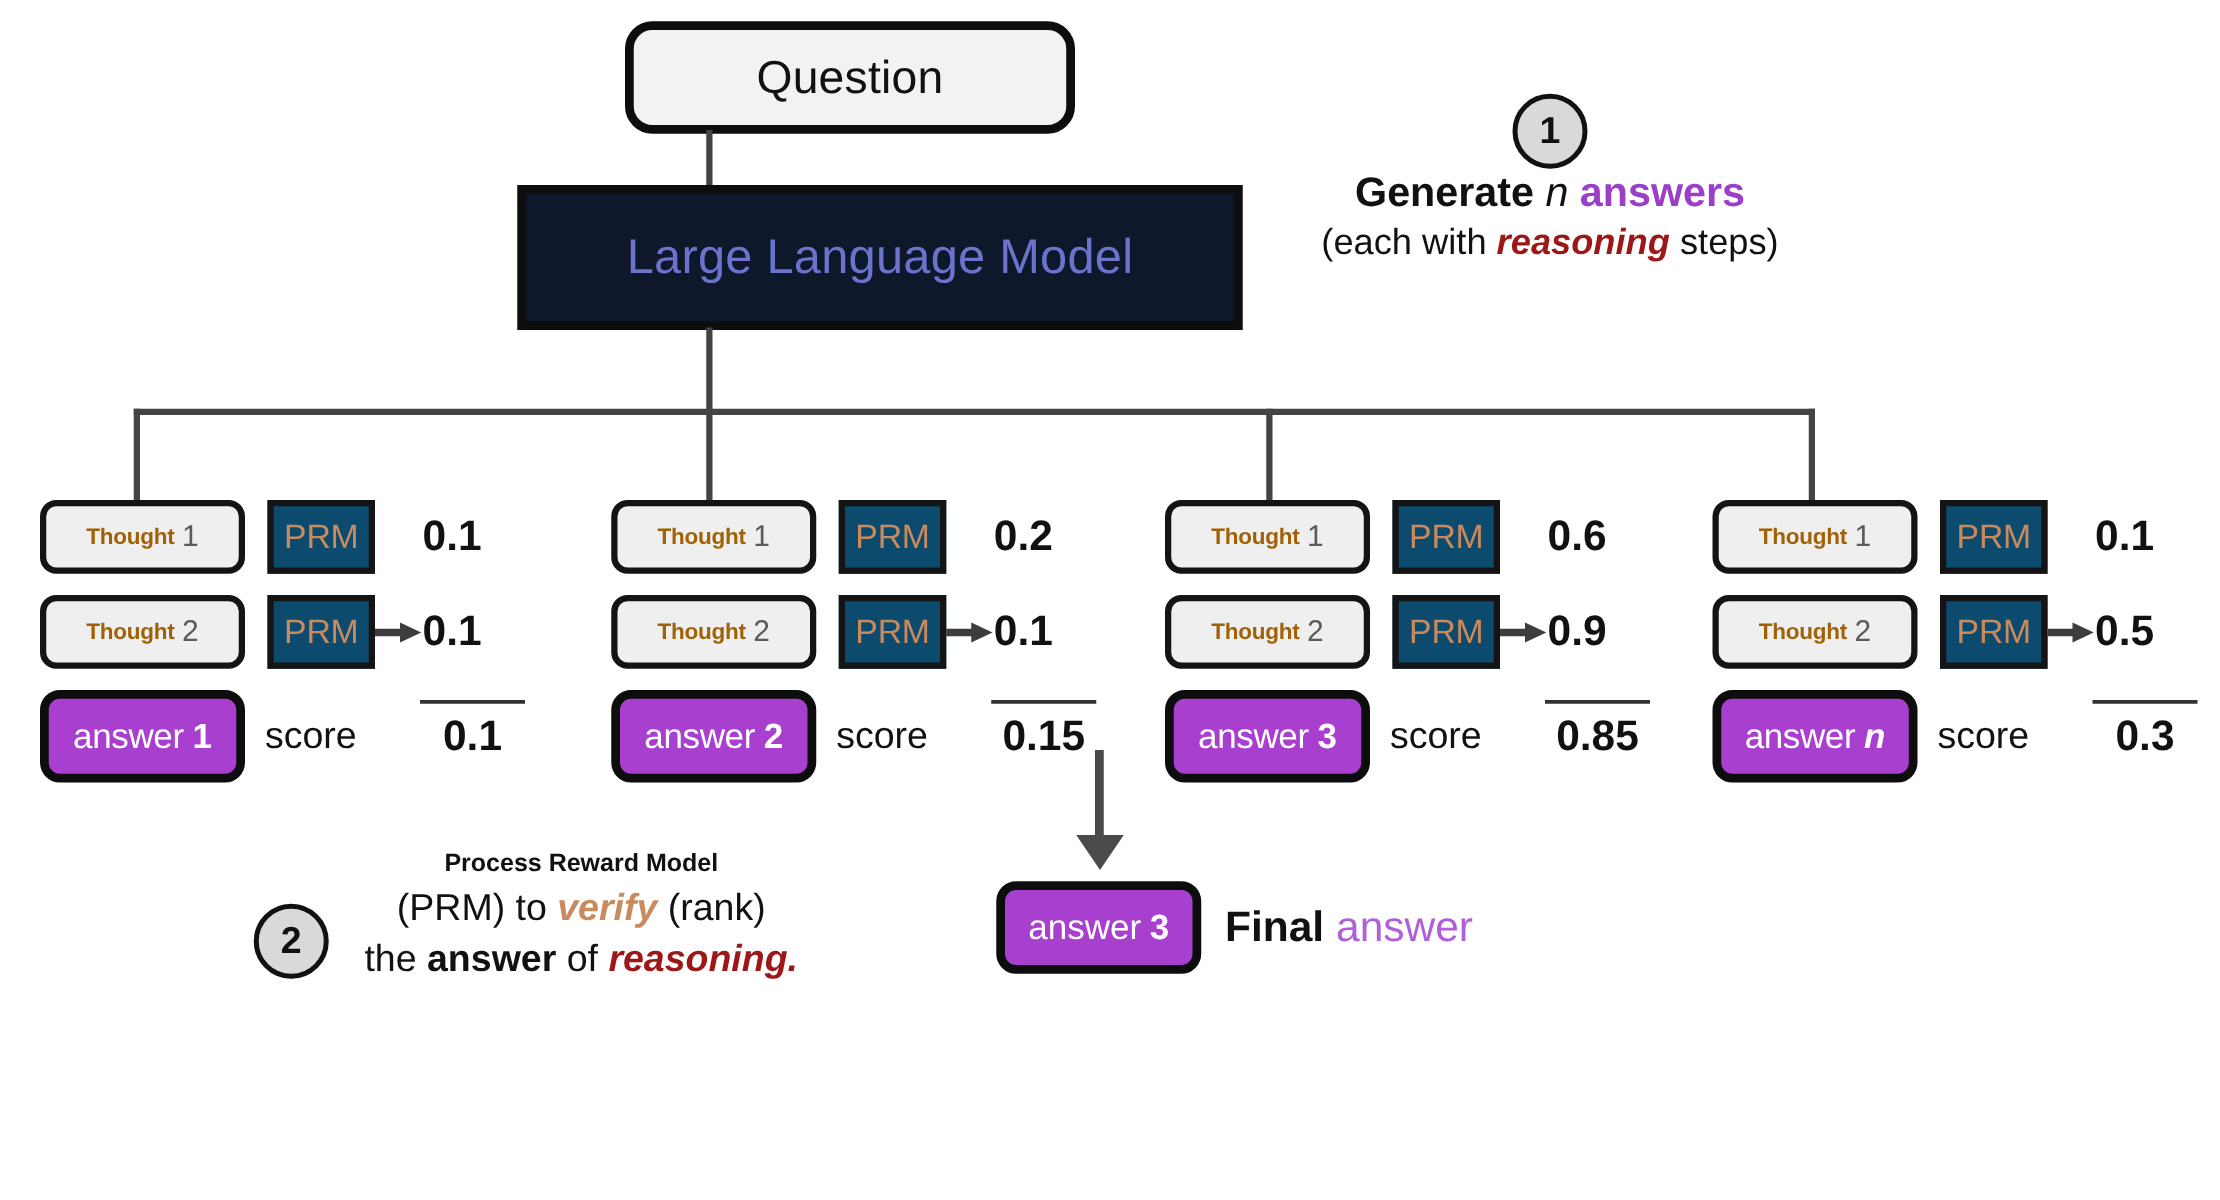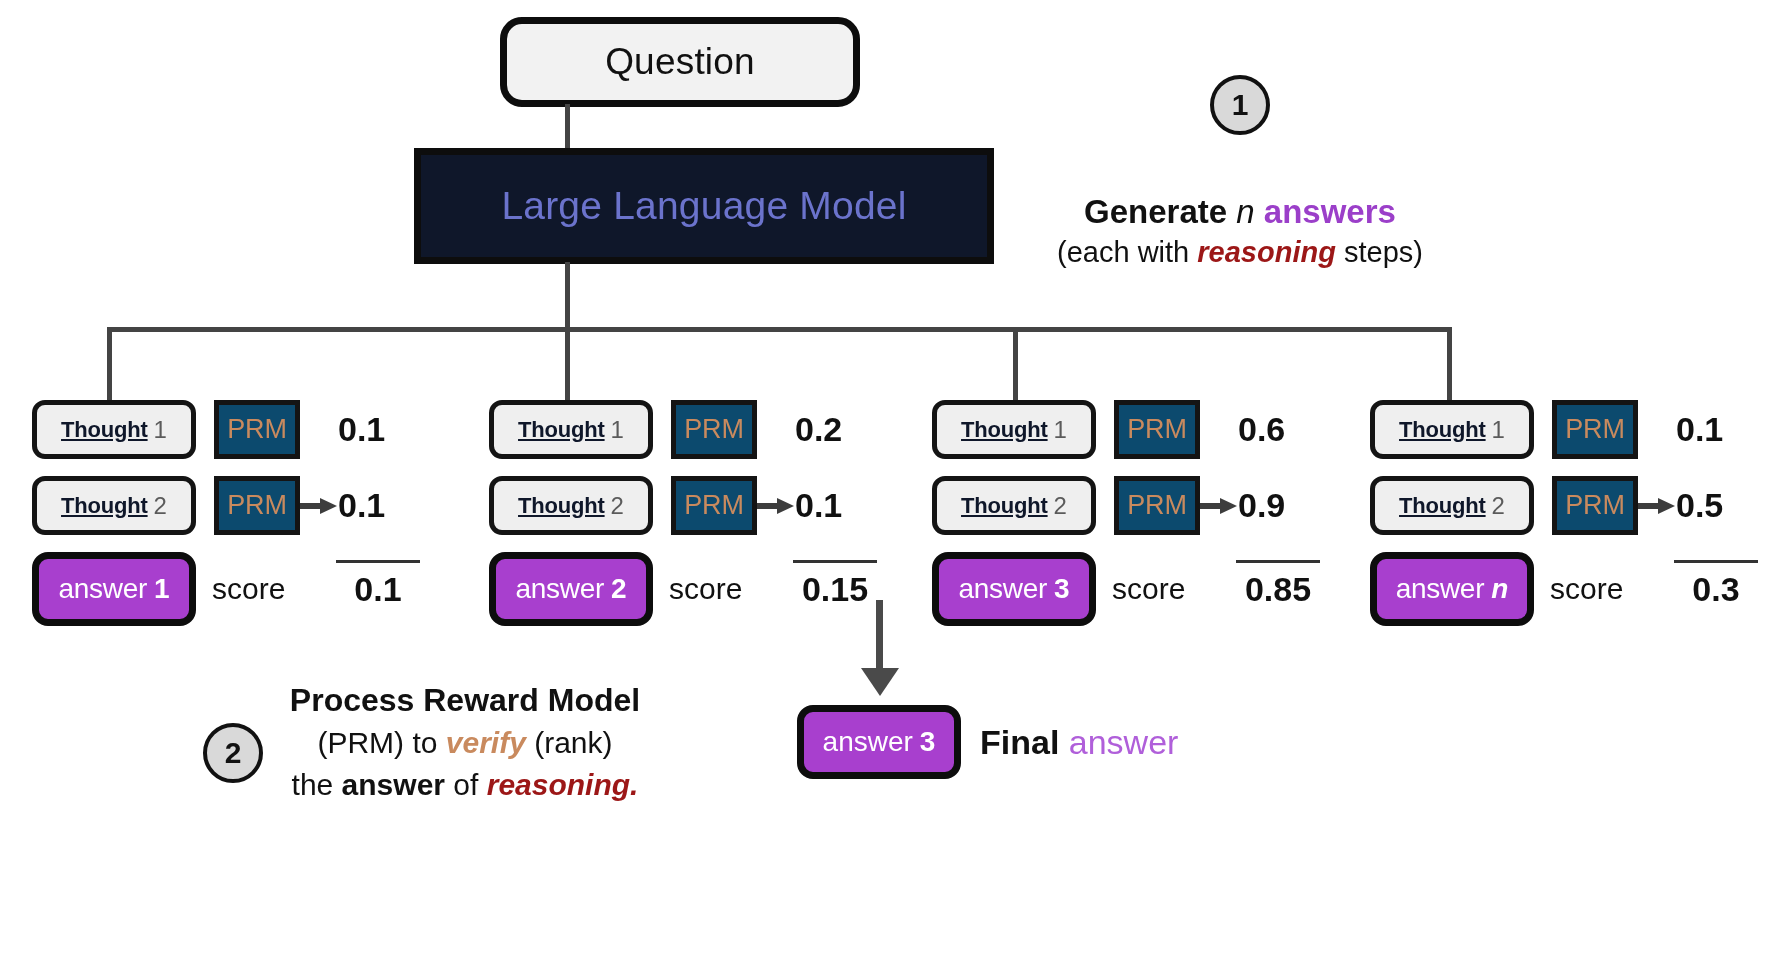--- a/index.html
+++ b/index.html
@@ -61,21 +61,21 @@
     border-radius: 50%;
     background: #d9d9d9;
     border: 4px solid #111111;
     box-sizing: border-box;
     display: flex; align-items: center; justify-content: center;
     font-size: 30px; font-weight: bold; color: #111111;
   }
 
   
   #step1-wrap { left: 1010px; top: 75px; width: 460px; text-align: center; }
-  #step1-line1 { font-size: 33px; font-weight: bold; color: #111111; margin-top: 58px; line-height: 1.18; }
+  #step1-line1 { font-size: 33px; font-weight: bold; color: #111111; line-height: 1.18; }
   #step1-line2 { font-size: 29px; color: #111111; line-height: 1.25; margin-top: 2px; }
   .c-purple { color: #9b3fc9; }
   .c-purple-light { color: #b05fda; }
   .c-darkred { color: #9c1717; font-style: italic; }
   .c-tan { color: #c98a5e; }
 
   
   .col { position: absolute; top: 400px; }
   .row-t { position: relative; height: 59px; margin-bottom: 17px; }
 
@@ -83,21 +83,21 @@
     position: absolute; left: 0; top: 0;
     width: 164px; height: 59px;
     background: #efefef;
     border: 5px solid #141414;
     border-radius: 13px;
     box-sizing: border-box;
     display: flex; align-items: center; justify-content: center;
     gap: 6px;
   }
   .thought-box .t-word {
-    font-size: 22px; font-weight: bold; color: #0f172a; letter-spacing: -.2px; text-decoration: underline;
+    font-size: 18px; font-weight: bold; color: #a16207; letter-spacing: -.2px;
   }
   .thought-box .t-num {
     font-size: 24px; color: #5b5b5b;
   }
 
   .prm-box {
     position: absolute; left: 182px; top: 0;
     width: 86px; height: 59px;
     background: #0c4a6e;
     border: 5px solid #141414;
@@ -151,21 +151,21 @@
   .final-score-num {
     position: absolute; left: 0; top: 0;
     height: 74px; width: 92px;
     display: flex; align-items: center; justify-content: center;
     font-size: 34px; font-weight: bold; color: #111111;
   }
 
   
   #step2-badge { left: 203px; top: 723px; }
   #step2-text { left: 255px; top: 678px; width: 420px; text-align: center; }
-  #step2-l1 { font-size: 32px; font-weight: bold; color: #111111; line-height: 1.38; }
+  #step2-l1 { font-size: 20px; font-weight: bold; color: #111111; line-height: 1.38; }
   #step2-l2 { font-size: 30px; color: #111111; line-height: 1.38; }
   #step2-l3 { font-size: 30px; color: #111111; line-height: 1.38; }
   .b { font-weight: bold; }
   .bi { font-weight: bold; font-style: italic; }
 
   
   #final-arrow-shaft { left: 876px; top: 600px; width: 7px; height: 74px; background: #4a4a4a; }
   #final-arrow-head {
     left: 861px; top: 668px;
     width: 0; height: 0;

